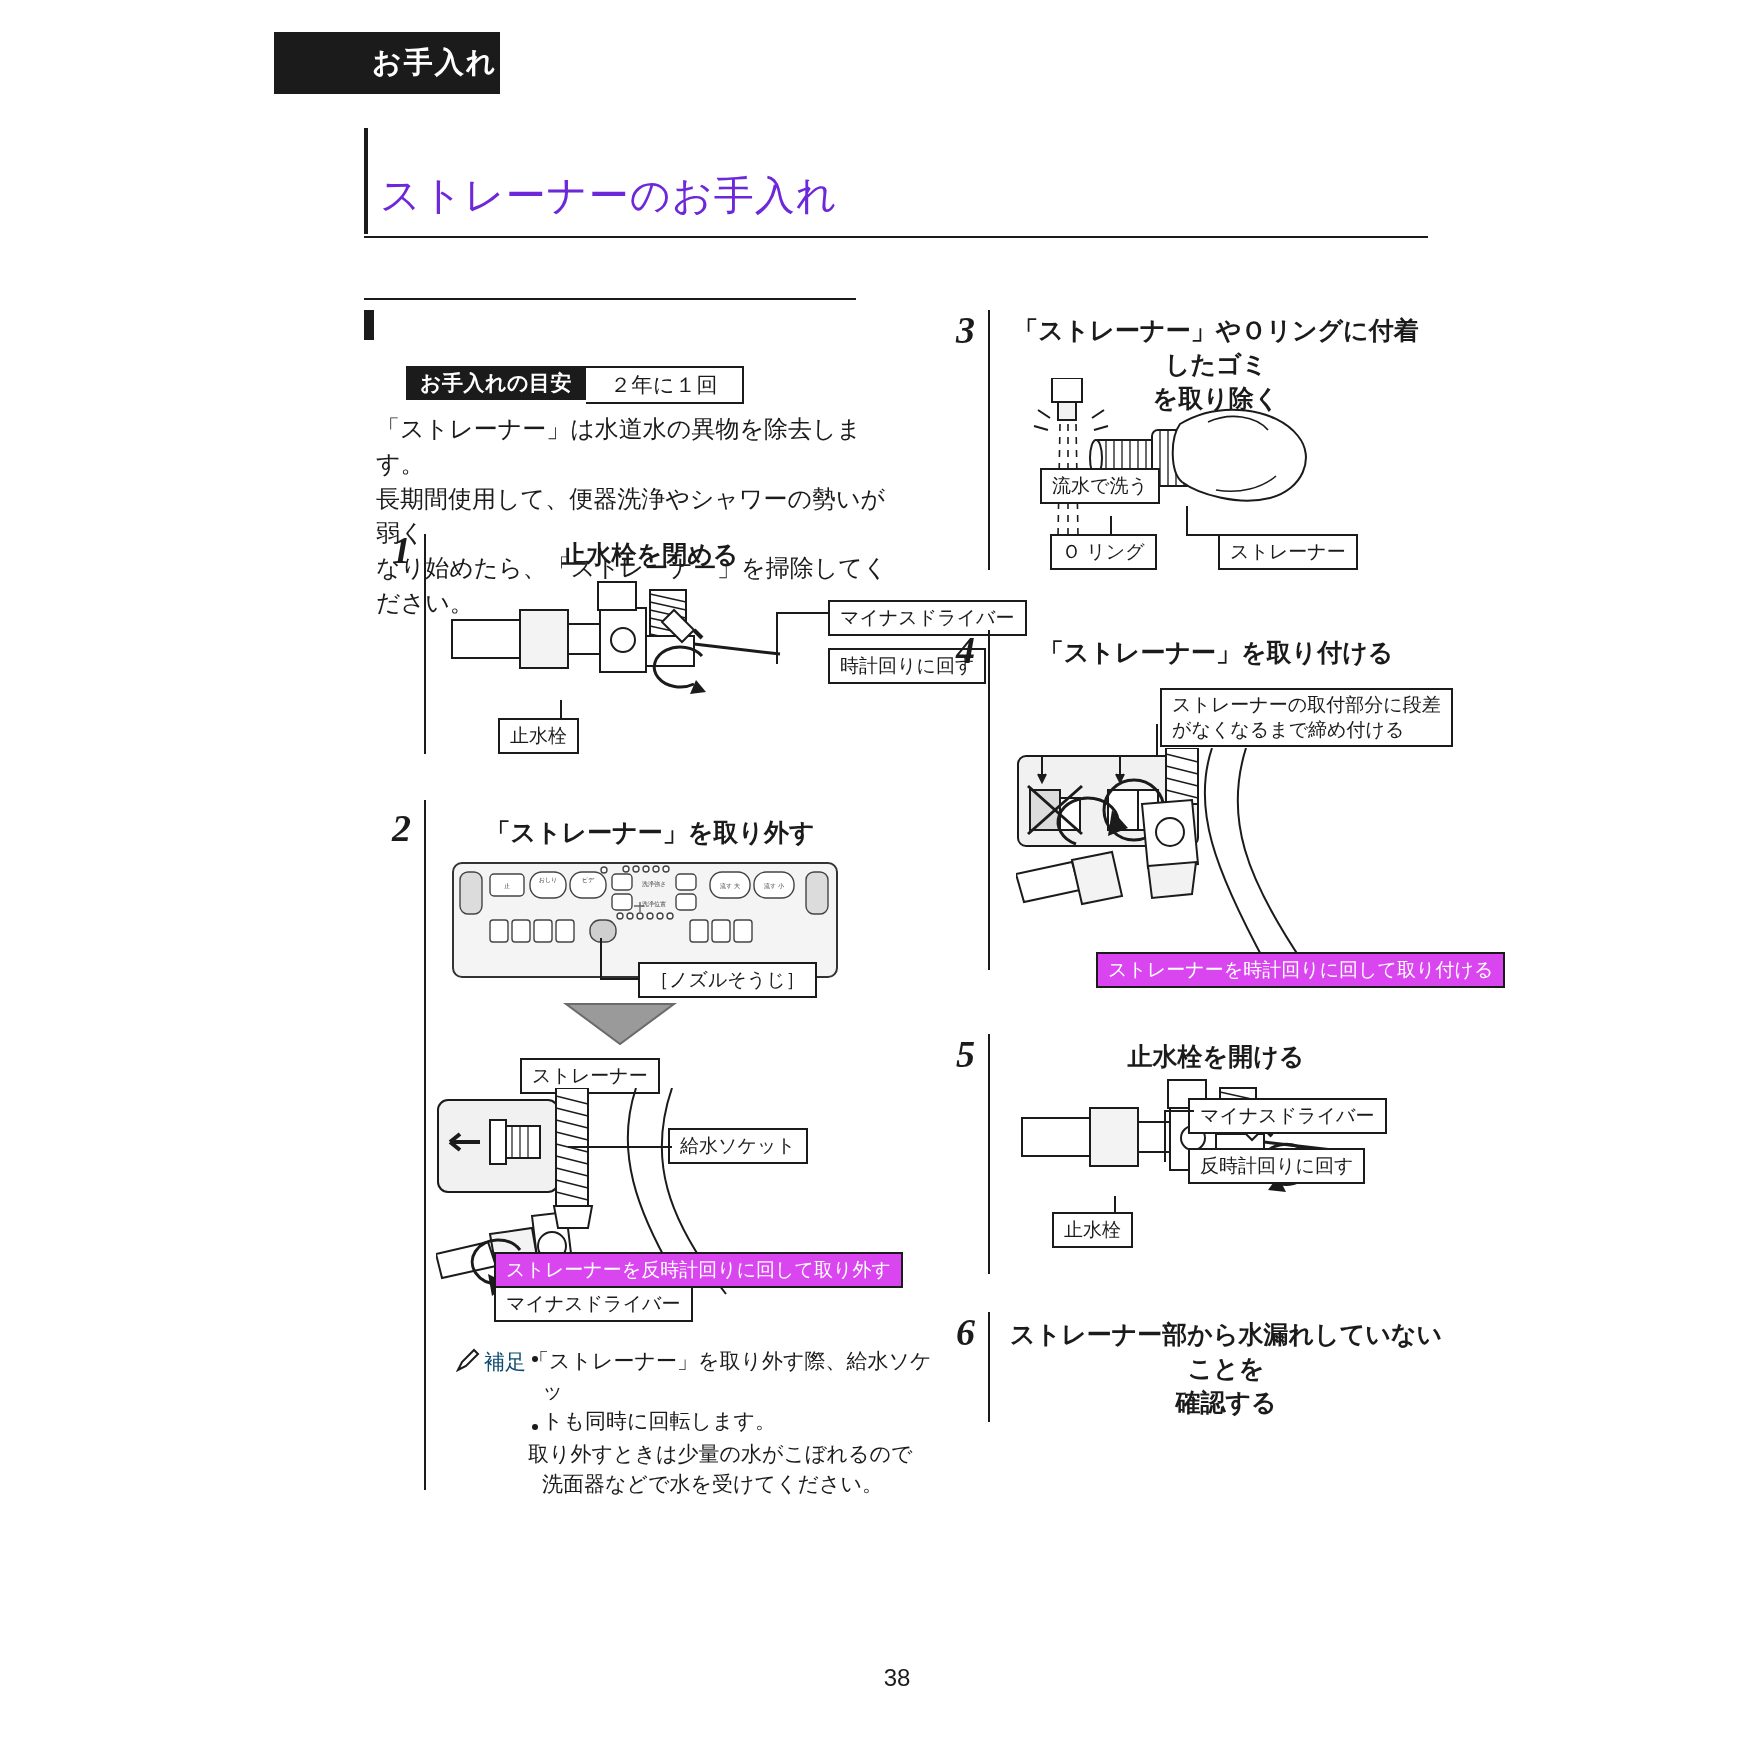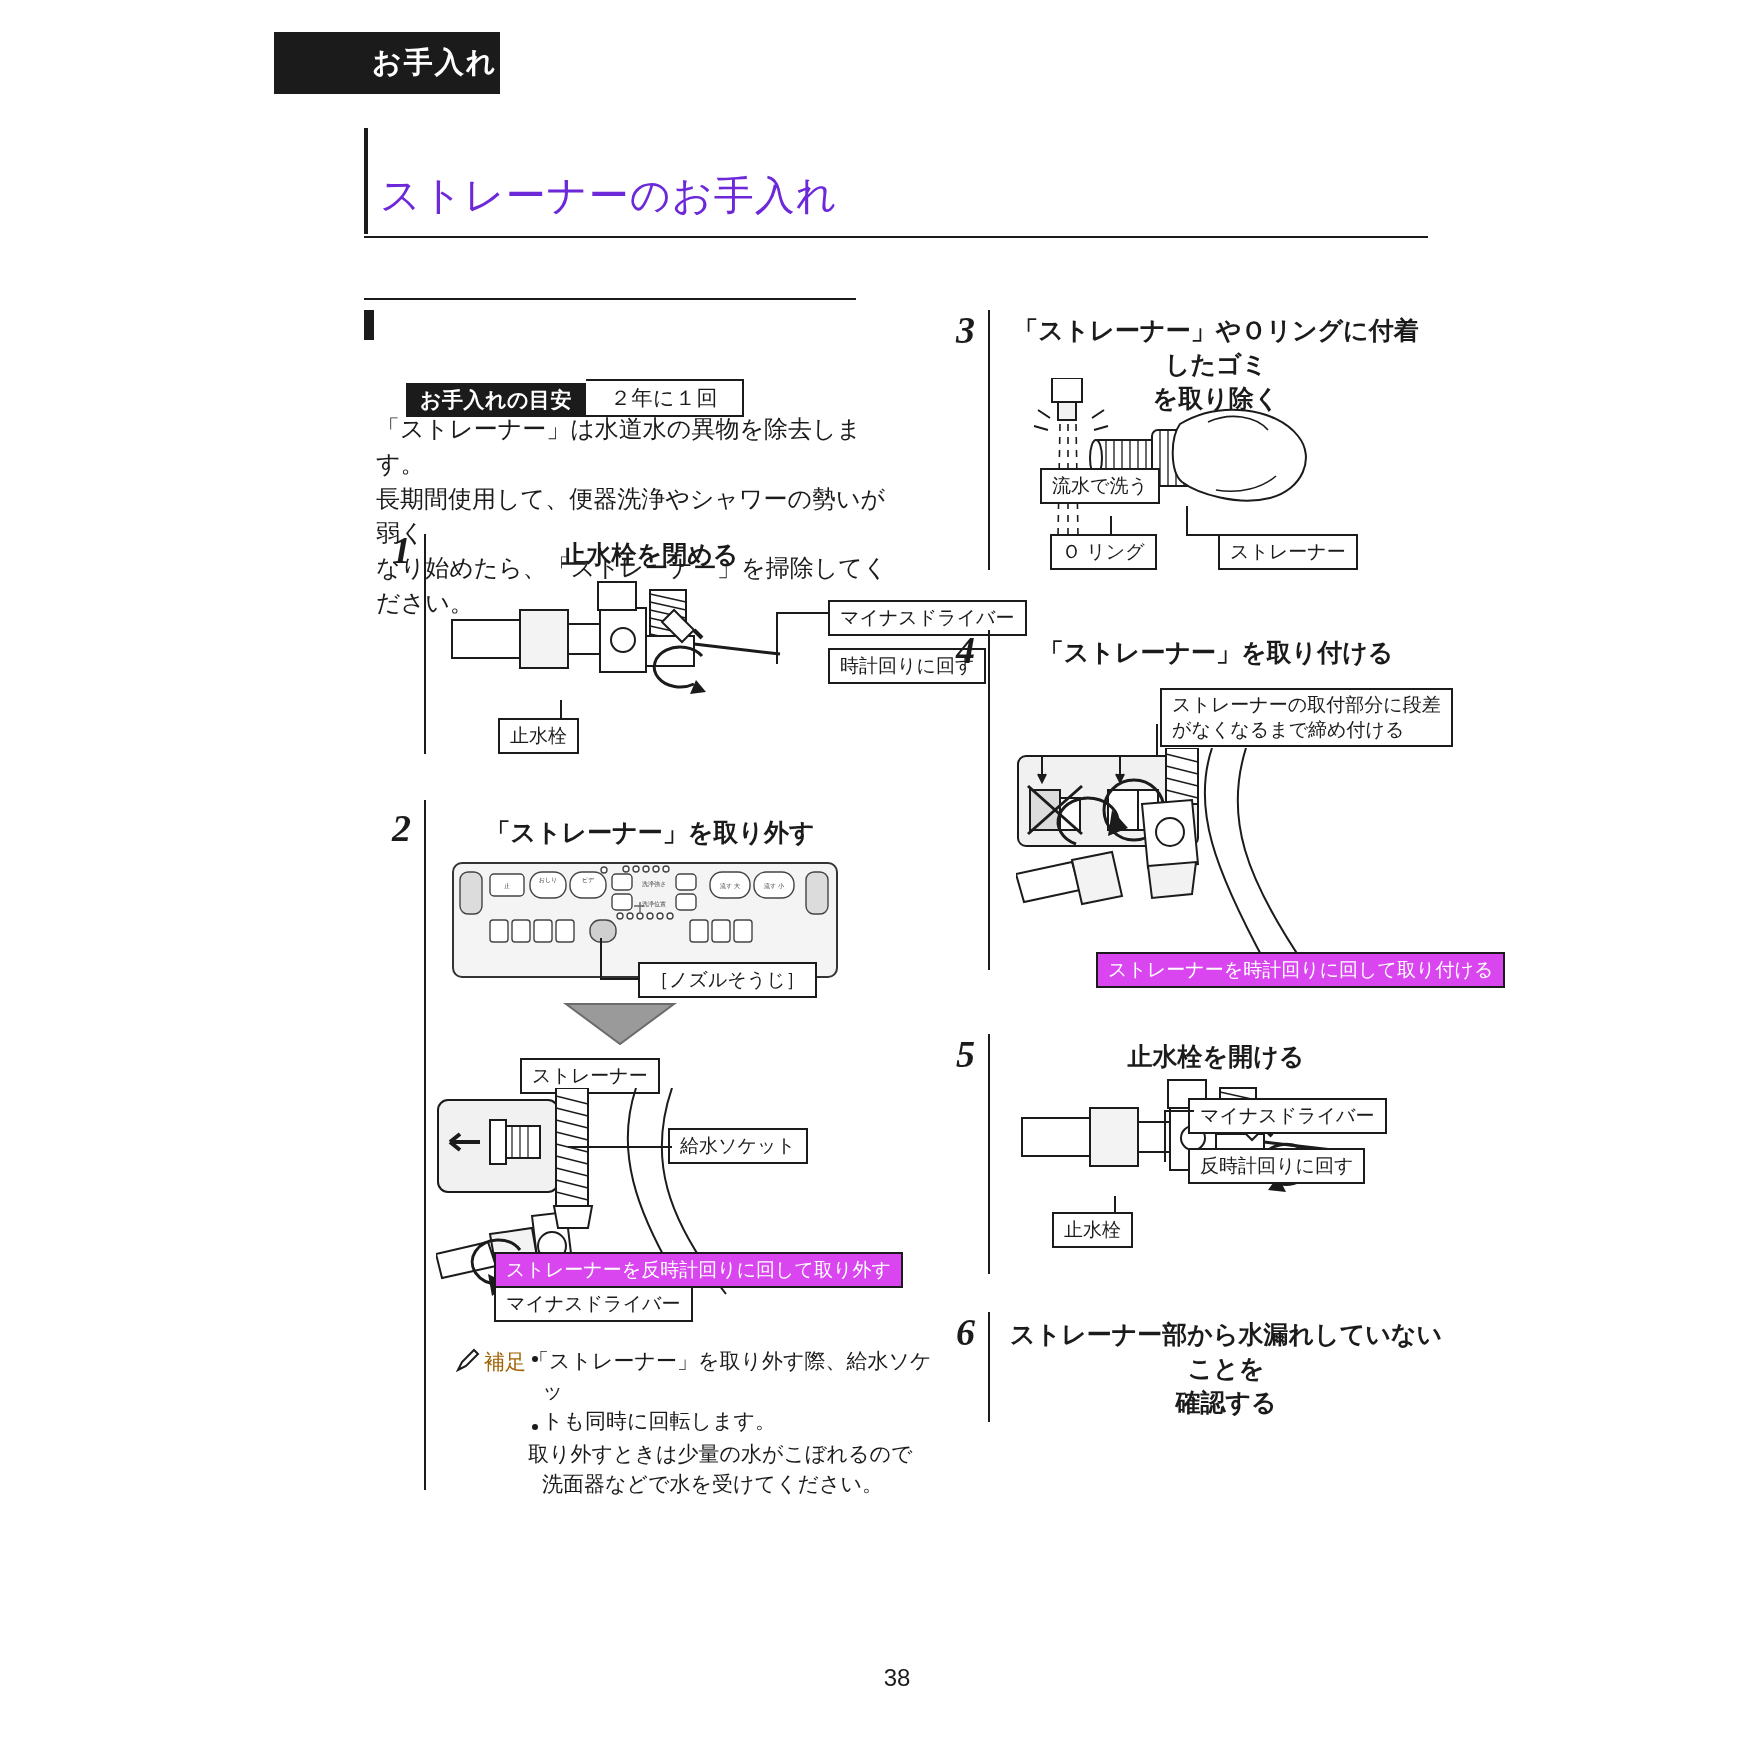--- a/index.html
+++ b/index.html
@@ -75,21 +75,21 @@
     font-size: 29px;
     font-weight: bold;
     color: #1b1b1b;
     letter-spacing: 0.5px;
   }
 
   .guide-row {
     position: absolute;
     left: 370px; top: 366px;
     display: flex;
-    align-items: flex-end;
+    align-items: flex-start;
     height: 51px;
     padding-left: 16px;
   }
   .guide-label {
     background: #1b1b1b;
     color: #fff;
     font-size: 21px;
     font-weight: bold;
     padding: 3px 14px 3px 14px;
     display: flex; align-items: center;
@@ -154,21 +154,21 @@
   .leader {
     position: absolute;
     background: #1b1b1b;
   }
 
   
   .illus { position: absolute; }
   .note-head {
     position: absolute;
     font-size: 21px;
-    color: #a16207;
+    color: #0c4a6e;
     font-weight: normal;
   }
   .note-bullets {
     position: absolute;
     font-size: 21px;
     line-height: 1.42;
     color: #1b1b1b;
     width: 420px;
   }
   .note-bullets div { text-indent: -14px; padding-left: 14px; margin-bottom: 4px;}

